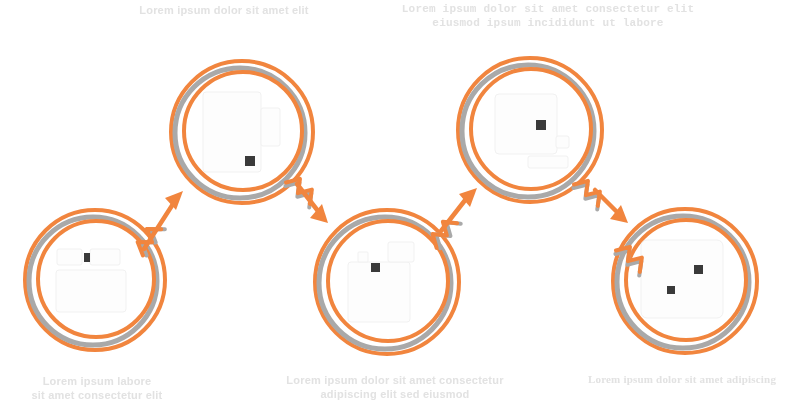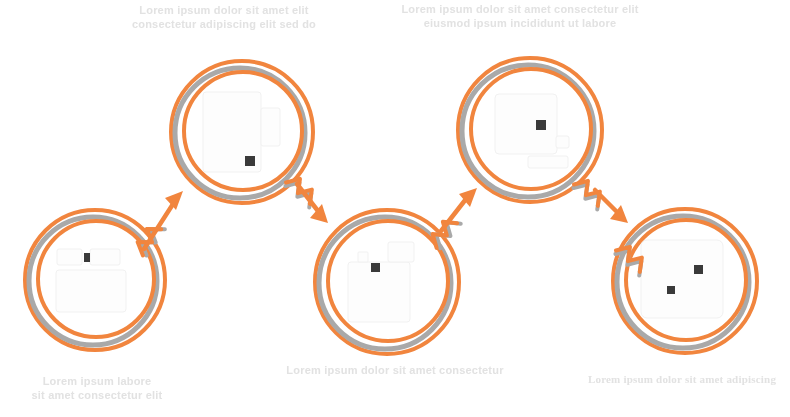--- a/index.html
+++ b/index.html
@@ -132,34 +132,34 @@
       <polygon class="arrow-head" points="477,188 459,194 470,207"></polygon>
     </g>
     <g>
       <path class="arrow-line" d="M595,190 L617,212"></path>
       <polygon class="arrow-head" points="628,223 610,219 621,205"></polygon>
     </g>
   </svg>
 
   <div class="label" style="left:224px;top:4px;">
     <div>Lorem ipsum dolor sit amet elit</div>
-    <div>consectetur adipiscing elit sed do</div>
   </div>
 
-  <div class="label" style="left:520px;top:3px;">
+  <div class="label" style="left:548px;top:3px;font-family:Liberation Mono, monospace;">
     <div>Lorem ipsum dolor sit amet consectetur elit</div>
     <div>eiusmod ipsum incididunt ut labore</div>
   </div>
 
   <div class="label" style="left:97px;top:375px;">
     <div>Lorem ipsum labore</div>
     <div>sit amet consectetur elit</div>
   </div>
 
-  <div class="label" style="left:395px;top:364px;">
+  <div class="label" style="left:395px;top:374px;">
     <div>Lorem ipsum dolor sit amet consectetur</div>
+    <div>adipiscing elit sed eiusmod</div>
   </div>
 
   <div class="label" style="left:682px;top:373px;font-family:Liberation Serif, serif;">
     <div>Lorem ipsum dolor sit amet adipiscing</div>
   </div>
 
 </div>
 
 </body></html>

